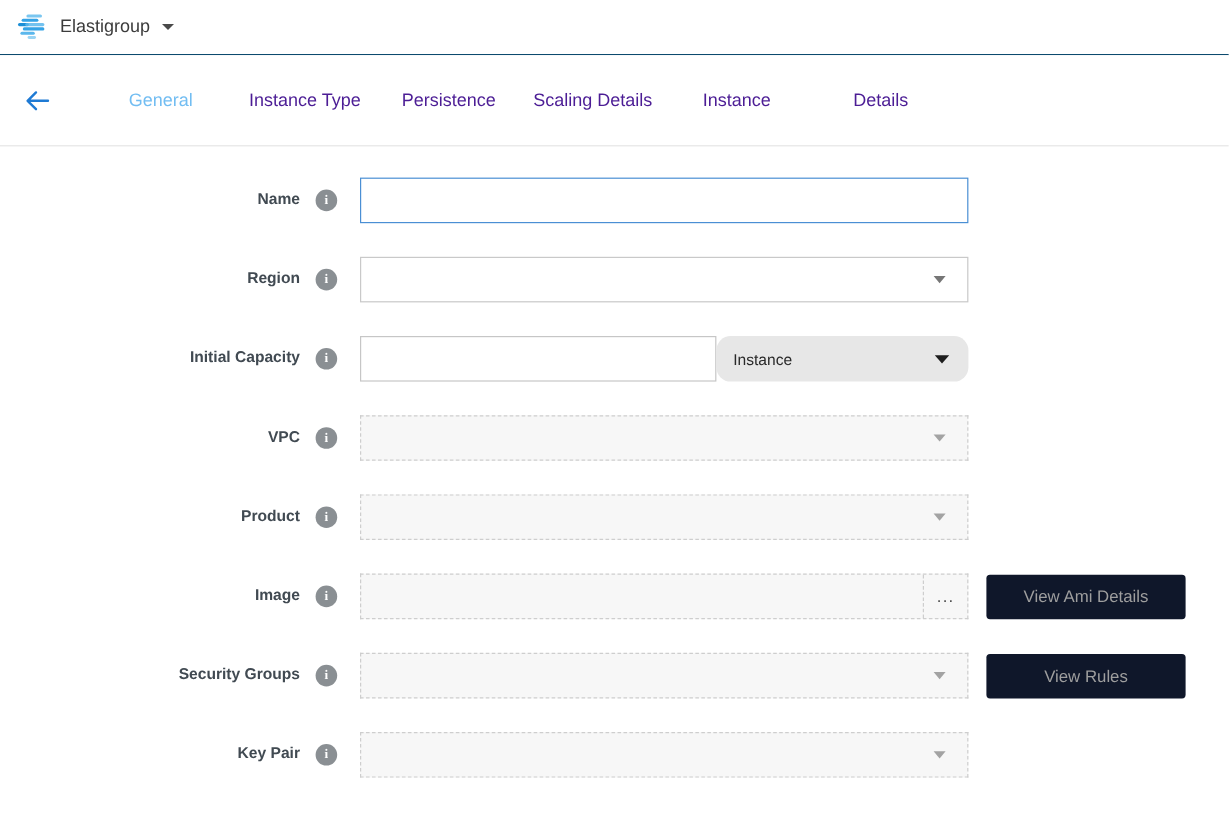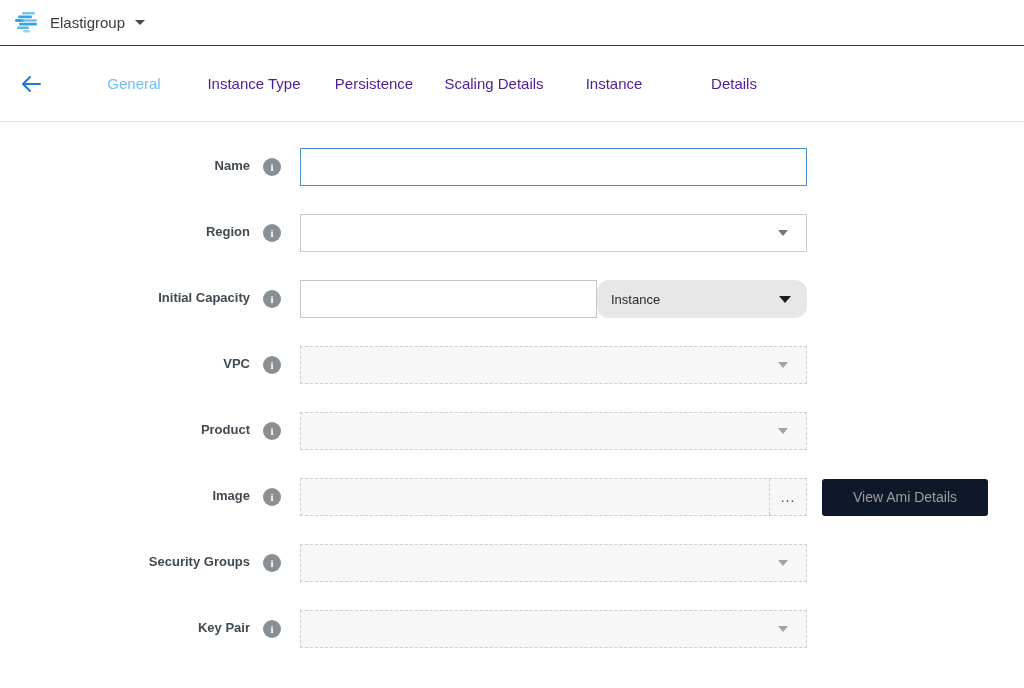--- a/index.html
+++ b/index.html
@@ -164,20 +164,21 @@
   </div>
 
   <div class="row">
     <div class="label-cell">
       <span class="flabel">Security Groups</span>
       <span class="info">i</span>
     </div>
     <div class="select disabled">
       <span class="caret light"></span>
     </div>
+    <button class="action-btn">View Rules</button>
   </div>
 
   <div class="row">
     <div class="label-cell">
       <span class="flabel">Key Pair</span>
       <span class="info">i</span>
     </div>
     <div class="select disabled">
       <span class="caret light"></span>
     </div>

